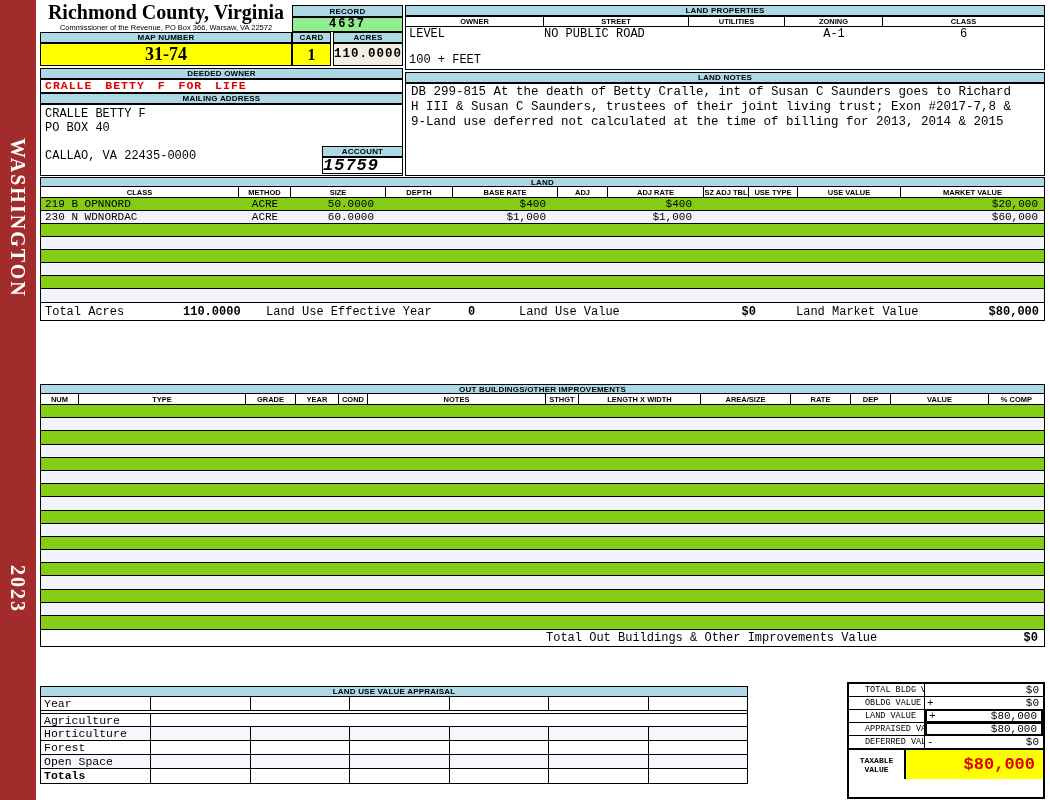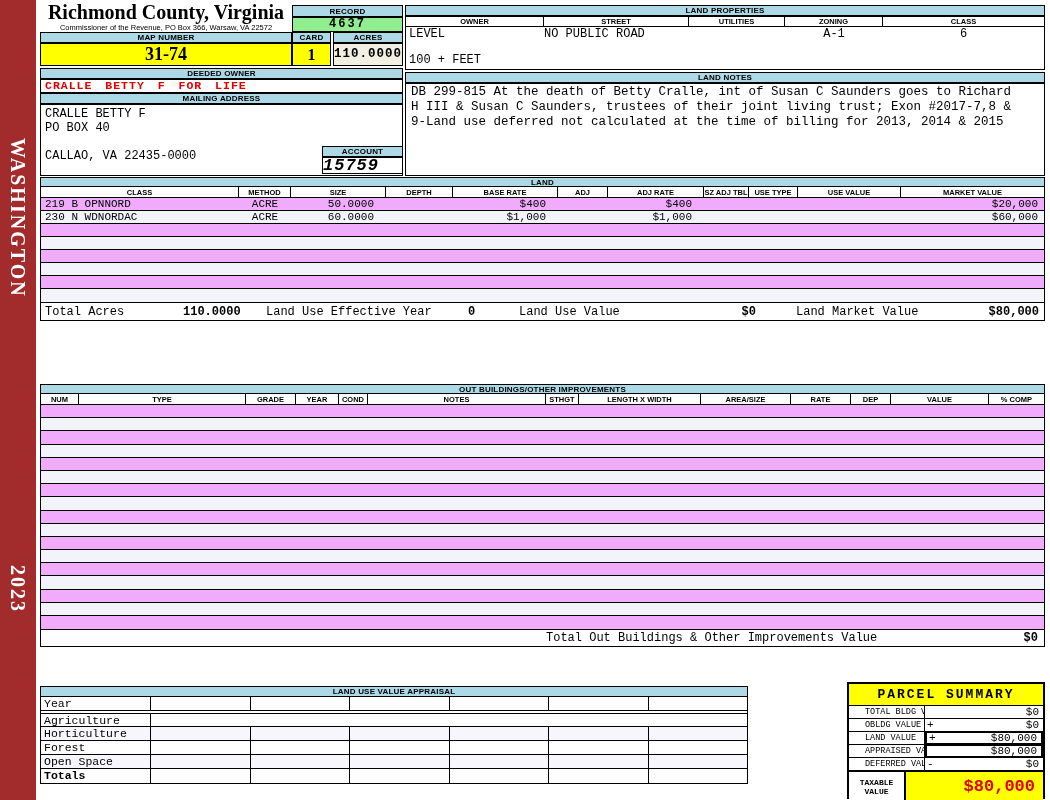--- a/index.html
+++ b/index.html
@@ -22,21 +22,21 @@
   
   .colhead{background:#fff;border:1px solid #000;display:grid;font-size:7.5px;font-weight:bold;}
   .colhead>div{display:flex;align-items:center;justify-content:center;overflow:hidden;white-space:nowrap;}
   .colhead>div:not(:last-child){border-right:1px solid #000;}
 
   .land-cols{grid-template-columns:198px 52px 95px 67px 105px 50px 96px 45px 49px 103px 143px;}
   .ob-cols{grid-template-columns:38px 167px 50px 43px 29px 178px 33px 122px 90px 60px 40px 98px 55px;}
   .lp-cols{grid-template-columns:138px 145px 96px 98px 161px;}
 
   
-  .rows{background:#f0abfc;border-left:1px solid #000;border-right:1px solid #000;border-bottom:1px solid #000;}
+  .rows{background:#84cc16;border-left:1px solid #000;border-right:1px solid #000;border-bottom:1px solid #000;}
   .rows>div{height:13px;box-sizing:border-box;border-bottom:1px solid #000;}
   .rows>div:last-child{border-bottom:none;}
   .rows>div:nth-child(even){background:#F3F3FB;}
   .ob-rows>div{height:13.2px;}
   .drow{display:grid;font-size:11px;line-height:12px;}
   .drow.mono{font-family:"Liberation Mono","DejaVu Sans Mono",monospace;}
   .drow>div{overflow:hidden;white-space:nowrap;}
   .al{text-align:left;padding-left:4px;} .ac{text-align:center;} .ar{text-align:right;padding-right:12px;}
   .ar2{text-align:right;padding-right:6px;}
 
@@ -296,21 +296,20 @@
         <div class="ap-cell"></div>
         <div class="ap-cell"></div>
         <div class="ap-cell"></div>
         <div class="ap-cell"></div>
         <div class="ap-cell"></div>
         <div class="ap-cell"></div>
       </div>
     </div>
 
   <div class="abs ps" style="left:847px;top:682px;width:198px;height:117px;">
-    <div class="ps-title">PARCEL SUMMARY</div>
     <div class="ps-row">
       <div class="ps-label">TOTAL BLDG VALUE</div>
       <div class="vp">
           <div class="ps-sign"></div>
       <div class="ps-val">$0</div>
         </div>
     </div>
     <div class="ps-row">
       <div class="ps-label">OBLDG VALUE</div>
       <div class="vp">

